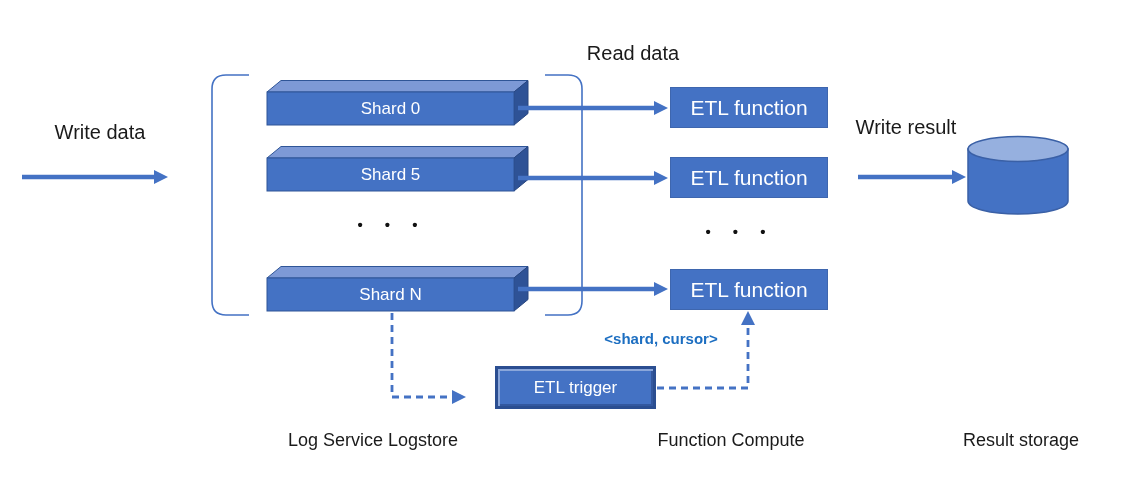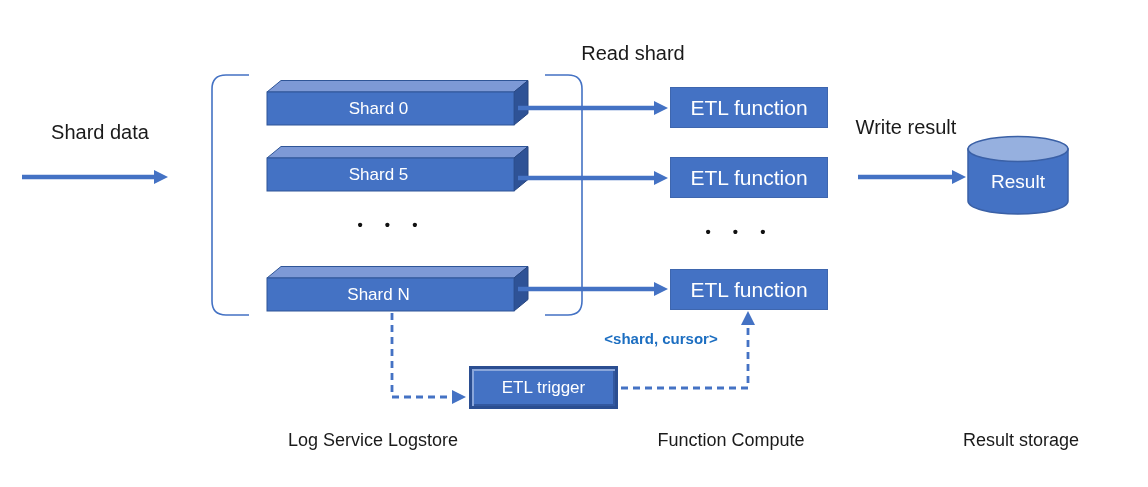--- a/index.html
+++ b/index.html
@@ -4,28 +4,28 @@
 <style>
   html,body { margin:0; padding:0; background:#ffffff; }
   body { width:1148px; height:487px; position:relative;
          font-family:"Liberation Sans", sans-serif; }
   .stage { position:absolute; left:0; top:0; width:1148px; height:487px; overflow:hidden; }
   .layer { position:absolute; left:0; top:0; }
 
   .flow-label { position:absolute; color:#1a1a1a; font-size:20px; text-align:center; white-space:nowrap; }
   .caption    { position:absolute; color:#1a1a1a; font-size:18px; text-align:center; white-space:nowrap; width:260px; }
 
-  .shard-label { position:absolute; left:255px; width:247px; height:33px; line-height:33px;
+  .shard-label { position:absolute; left:267px; width:247px; height:33px; line-height:33px;
                  text-align:center; color:#ffffff; font-size:17px; }
 
   .etl-box { position:absolute; left:670px; width:158px; height:41px;
              background:#4472C4; border:1px solid #3E66AE; box-sizing:border-box;
              color:#ffffff; font-size:21px; display:flex; align-items:center; justify-content:center; }
 
-  .trigger-box { position:absolute; left:469px; top:366px; width:149px; height:43px;
+  .trigger-box { position:absolute; left:495px; top:366px; width:161px; height:43px;
                  box-sizing:border-box; background:#4472C4;
                  border:3px solid #2B4E91;
                  box-shadow: inset 2px 2px 0 #8AA6DA, inset -2px -2px 0 #33589F;
                  color:#ffffff; font-size:17px; display:flex; align-items:center; justify-content:center; }
 
   .cursor-label { position:absolute; left:586px; top:330px; width:150px; text-align:center;
                   color:#1C6EC1; font-size:15px; font-weight:bold; white-space:nowrap; }
 
   .dots { position:absolute; width:100px; text-align:center; color:#111111;
           font-size:15px; font-weight:bold; letter-spacing:9px; }
@@ -84,25 +84,24 @@
 
   <div class="dots" style="left:342px; top:216px">• • •</div>
   <div class="dots" style="left:690px; top:223px">• • •</div>
 
   <div class="etl-box" style="top:87px">ETL function</div>
   <div class="etl-box" style="top:157px">ETL function</div>
   <div class="etl-box" style="top:269px">ETL function</div>
 
   <div class="trigger-box">ETL trigger</div>
 
-  <div class="flow-label" style="left:25px;  top:121px; width:150px">Shard data</div>
-  <div class="flow-label" style="left:563px; top:42px;  width:140px">Read shard</div>
+  <div class="flow-label" style="left:25px;  top:121px; width:150px">Write data</div>
+  <div class="flow-label" style="left:563px; top:42px;  width:140px">Read data</div>
   <div class="flow-label" style="left:831px; top:116px; width:150px">Write result</div>
 
   <div class="cursor-label">&lt;shard, cursor&gt;</div>
 
-  <div class="db-label">Result</div>
 
   <div class="caption" style="left:243px; top:430px">Log Service Logstore</div>
   <div class="caption" style="left:601px; top:430px">Function Compute</div>
   <div class="caption" style="left:891px; top:430px">Result storage</div>
 
 </div>
 
 </body></html>

